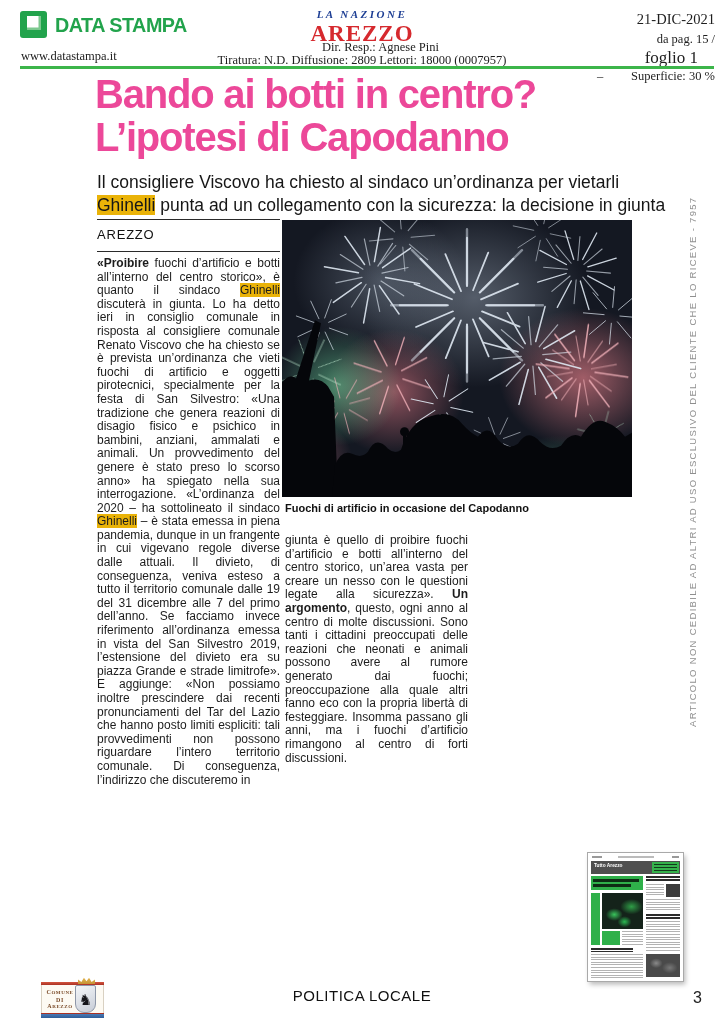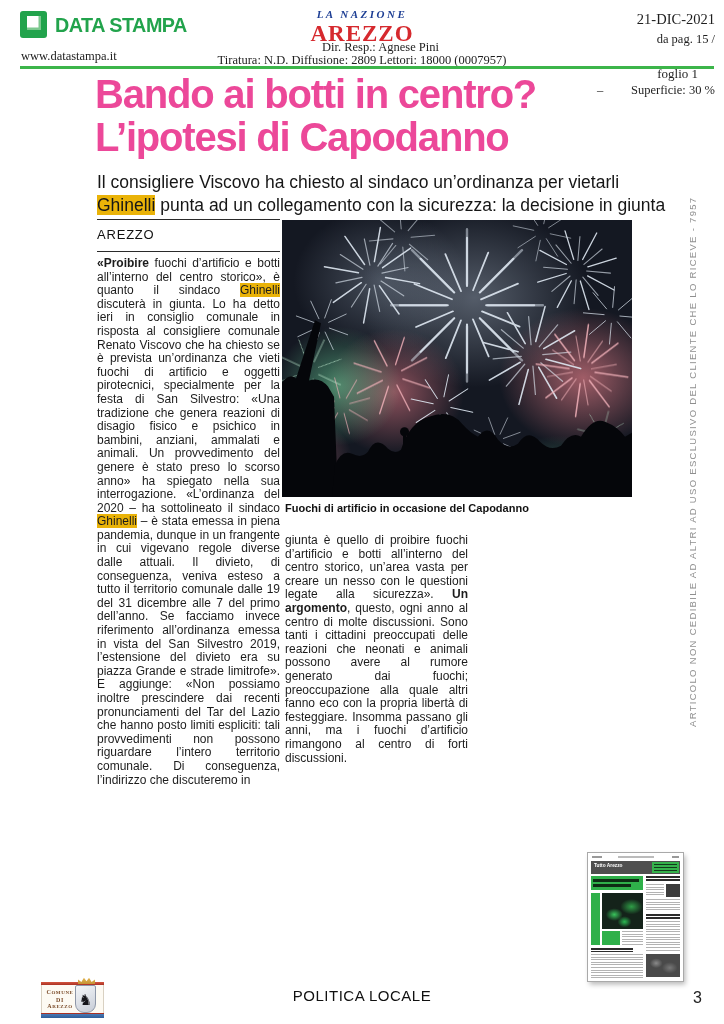--- a/index.html
+++ b/index.html
@@ -15,21 +15,21 @@
   .brand-text{font-weight:bold;font-size:21px;color:#22a34c;letter-spacing:-0.5px;transform:scaleX(.94);transform-origin:left center;white-space:nowrap;}
   .website{left:21px;top:49px;font-family:"Liberation Serif",serif;font-size:12.5px;color:#222;}
   .masthead{left:0;right:0;top:9px;text-align:center;line-height:1;}
   .masthead .top{font-family:"Liberation Serif",serif;font-weight:bold;font-size:11px;color:#1d3e94;letter-spacing:2.5px;font-style:italic;}
   .masthead .main{font-family:"Liberation Serif",serif;font-weight:bold;font-size:23px;color:#d6292e;letter-spacing:1px;margin-top:2px;}
   .director{left:0;right:0;top:40px;text-align:center;font-family:"Liberation Serif",serif;font-size:12.5px;padding-left:37px;}
   .circulation{left:0;right:0;top:53px;text-align:center;font-family:"Liberation Serif",serif;font-size:12.5px;}
   .dateblock{right:9px;top:11px;width:150px;text-align:right;font-family:"Liberation Serif",serif;}
   .dateblock .date{font-size:14.5px;}
   .dateblock .frompage{font-size:12.5px;margin-top:4px;}
-  .dateblock .sheet{font-size:13px;margin-top:19px;margin-right:17px;}
+  .dateblock .sheet{font-size:17px;margin-top:1px;margin-right:17px;}
   .dateblock .surface-row{display:flex;width:118px;margin-left:auto;margin-top:1px;font-size:12.5px;}
   .dateblock .surface-row .lbl{margin-left:auto;}
   .green-rule{left:20px;top:66px;width:694px;height:3px;background:#3cb54a;}
 
   
   .headline{left:95px;top:73px;width:625px;font-weight:bold;font-size:40px;line-height:43px;
             letter-spacing:-1.2px;color:#ec4899;}
   .standfirst{left:97px;top:171px;width:610px;font-size:17.5px;line-height:23px;color:#161616;}
   .hl{background:#eab308;}
   .kicker{left:97px;top:219px;width:183px;border-top:1.5px solid #2a2a2a;border-bottom:1.5px solid #2a2a2a;

